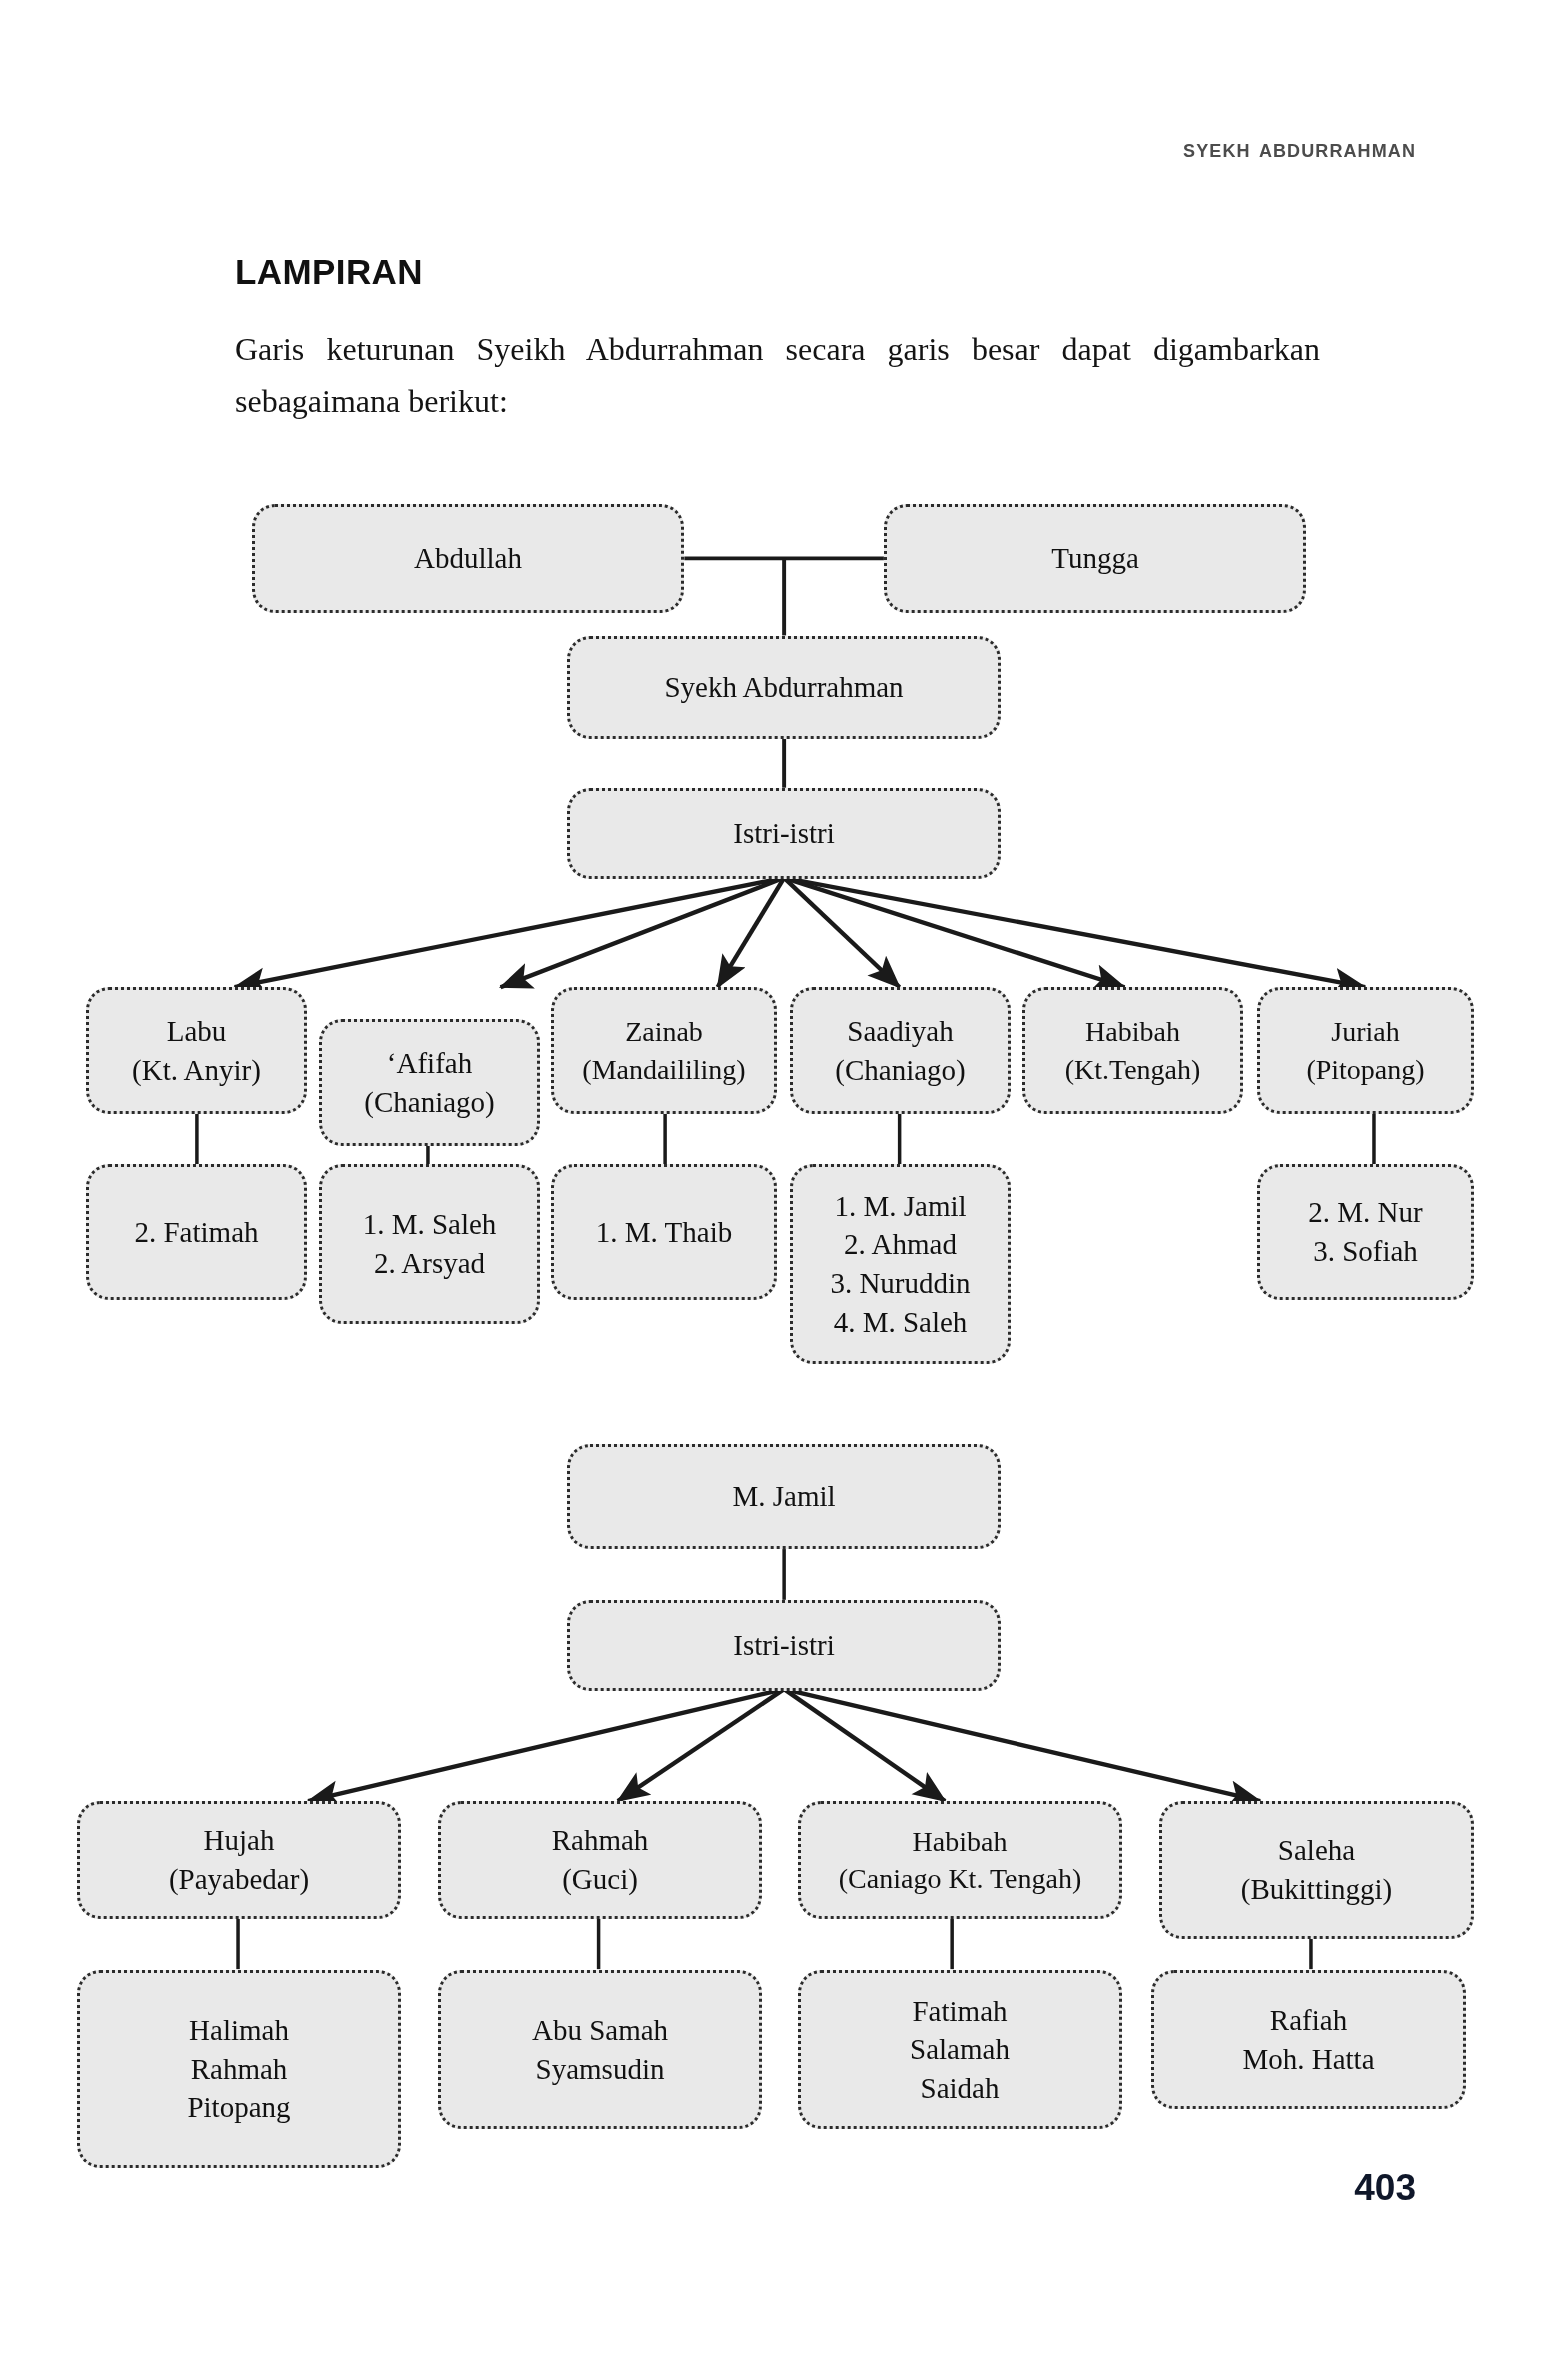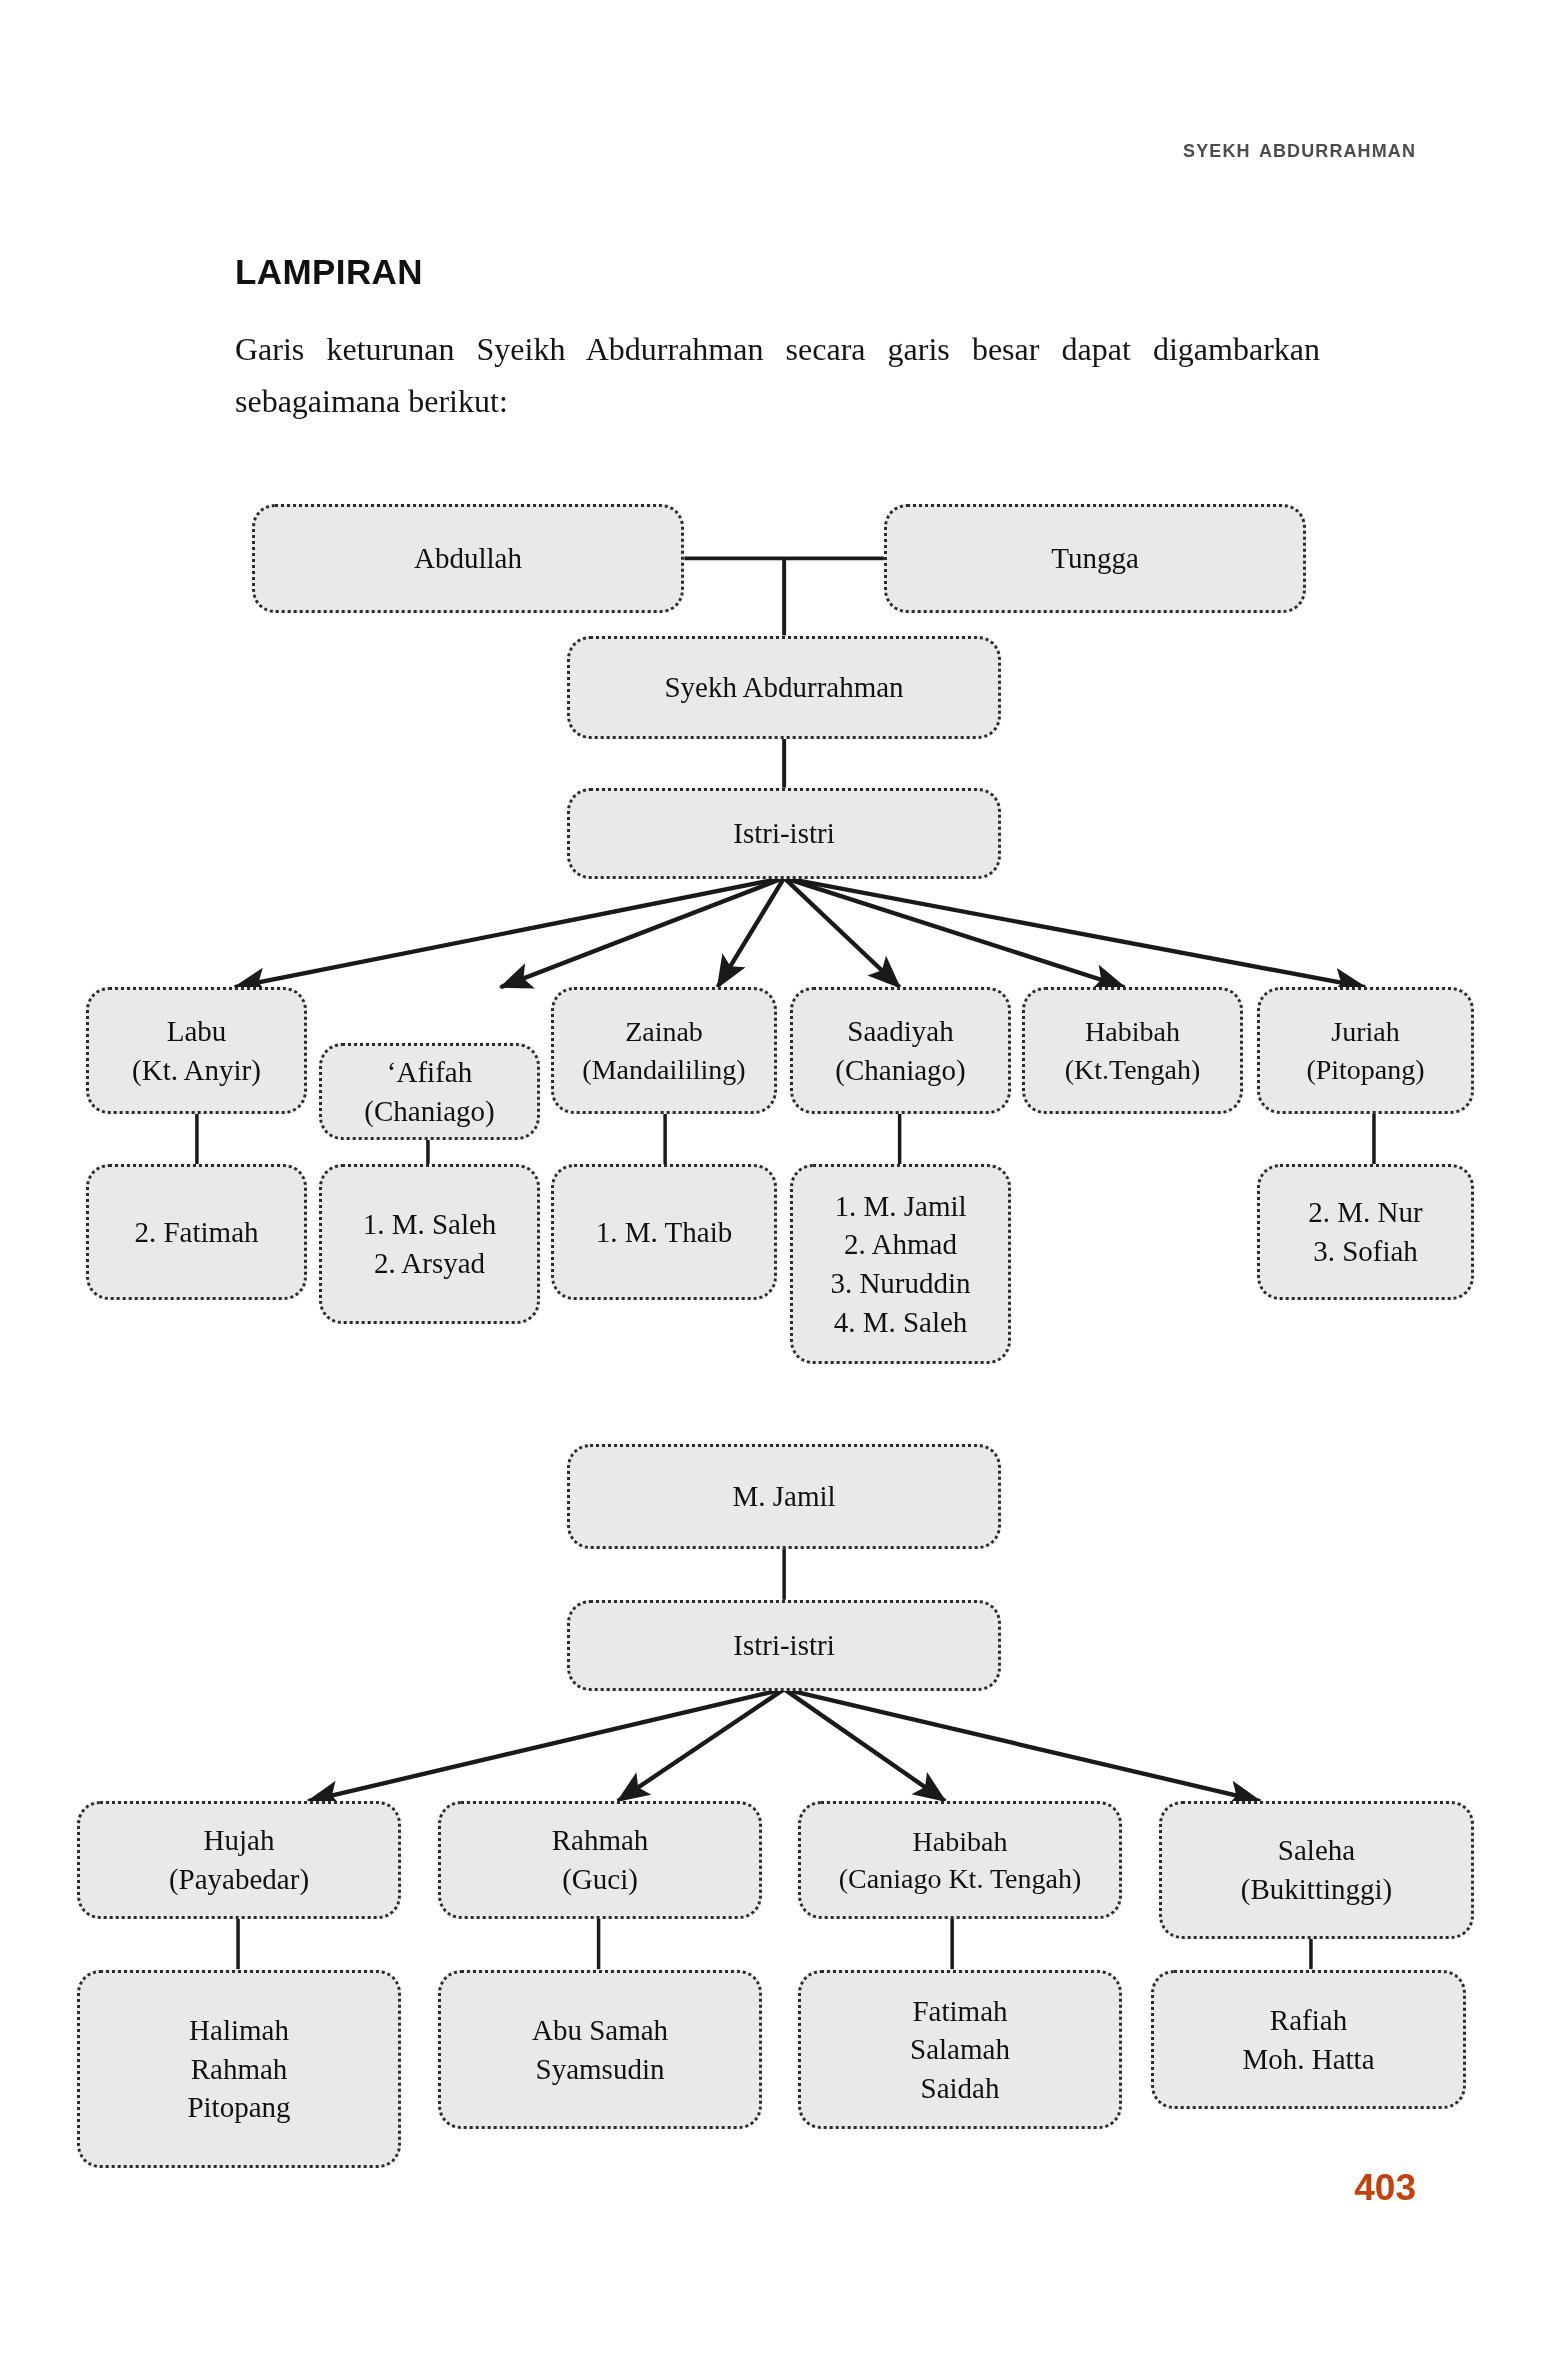--- a/index.html
+++ b/index.html
@@ -42,21 +42,21 @@
     text-align:justify;
     color:#141414;
   }
 
   
   .page-number{
     position:absolute; right:133px; bottom:168px;
     font-family:"Liberation Sans", sans-serif;
     font-weight:bold;
     font-size:37px;
-    color:#c2410c;
+    color:#0f172a;
   }
 
   
   .diagram{position:absolute; left:0; top:0; width:1549px; height:2377px;}
   .edges{position:absolute; left:0; top:0; width:1549px; height:2377px; pointer-events:none;}
 
   
   .node{
     position:absolute;
     box-sizing:border-box;
@@ -156,21 +156,21 @@
 
     <div class="node" style="left:567px; top:788px; width:434px; height:91px;">
       <span class="ln">Istri-istri</span>
     </div>
 
     <div class="node" style="left:86px; top:987px; width:221px; height:127px;">
       <span class="ln">Labu</span>
       <span class="ln">(Kt. Anyir)</span>
     </div>
 
-    <div class="node" style="left:319px; top:1043px; width:221px; height:97px;">
+    <div class="node" style="left:319px; top:1019px; width:221px; height:127px;">
       <span class="ln">‘Afifah</span>
       <span class="ln">(Chaniago)</span>
     </div>
 
     <div class="node small" style="left:551px; top:987px; width:226px; height:127px;">
       <span class="ln">Zainab</span>
       <span class="ln">(Mandaililing)</span>
     </div>
 
     <div class="node" style="left:790px; top:987px; width:221px; height:127px;">

